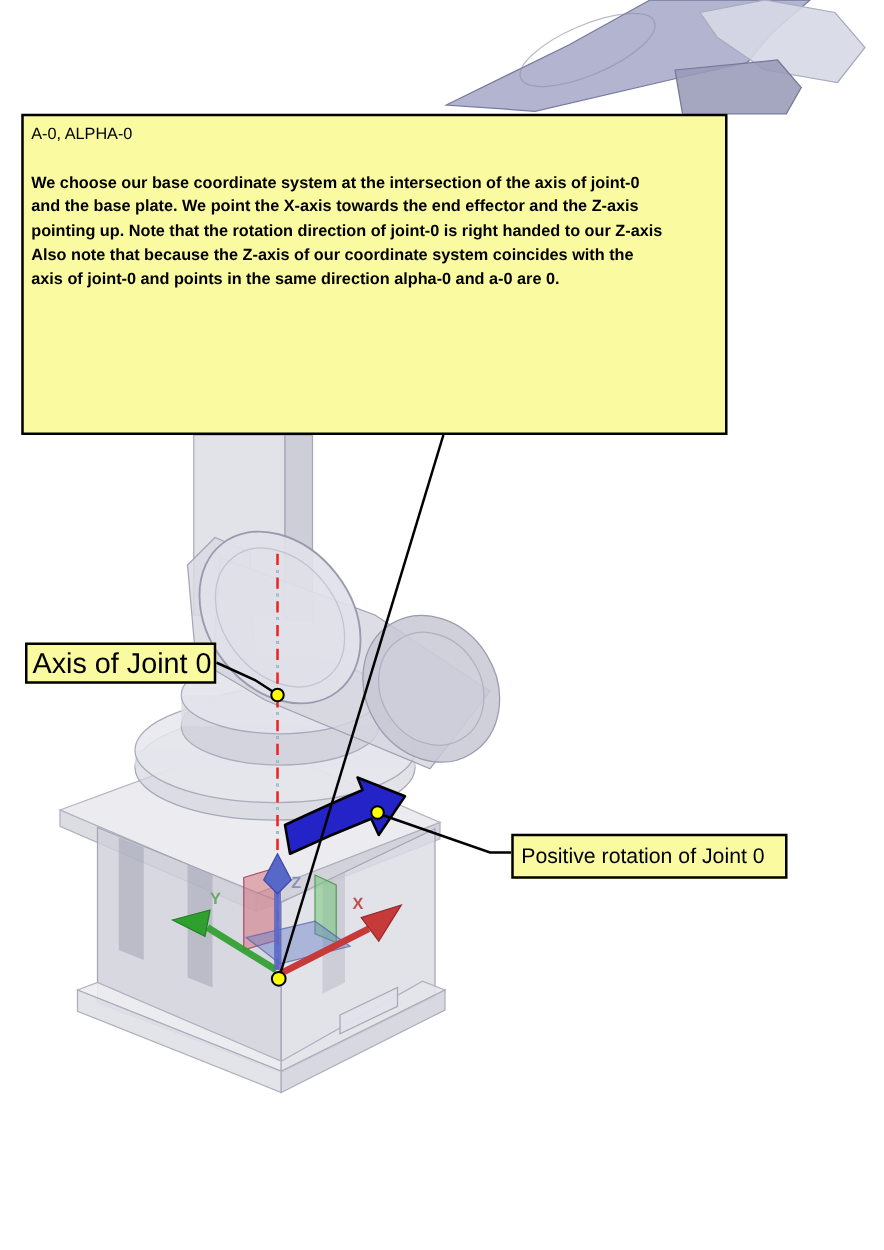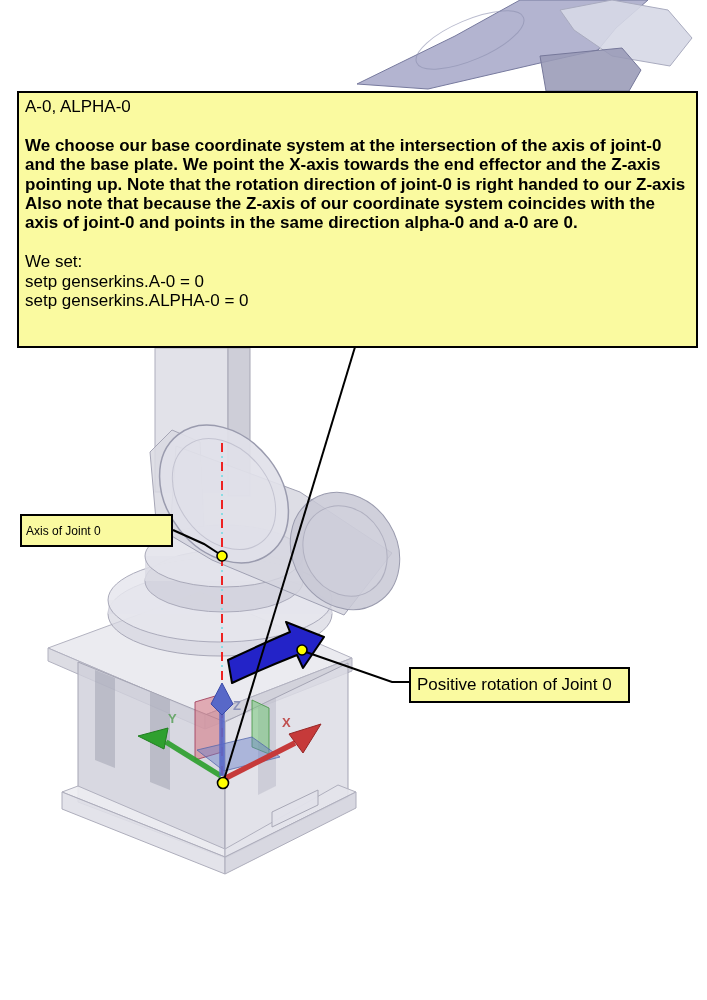--- a/index.html
+++ b/index.html
@@ -7,30 +7,30 @@
     position:relative;width:707px;height:1000px;background:#ffffff;overflow:hidden;
     font-family:"Liberation Sans",sans-serif;color:#000;
   }
   .stage svg{position:absolute;left:0;top:0;}
   .annot{
     position:absolute;box-sizing:border-box;
     background:var(--annotation-fill,#FAFAA0);
     border:2px solid var(--annotation-border,#000);
   }
   .note{
-    left:17px;top:91px;width:681px;height:257px;
-    padding:4px 6px;font-size:17px;line-height:19.4px;
+    left:17px;top:91px;width:565px;height:257px;
+    padding:4px 6px;font-size:13px;line-height:19.4px;
   }
   .note .title{margin-bottom:19.4px;white-space:pre;}
   .note .body{white-space:pre;font-weight:bold;}
   .note .settings{white-space:pre;margin-top:19.4px;}
   .label-axis{
     left:20px;top:514px;width:153px;height:33px;
     display:flex;align-items:center;padding:0 4px;
-    font-size:12px;white-space:pre;
+    font-size:23px;white-space:pre;
   }
   .label-rot{
     left:409px;top:667px;width:221px;height:30px;
     display:flex;align-items:center;padding:16px 6px;
     font-size:17px;white-space:pre;
   }
 </style>
 </head>
 <body>
 
@@ -135,23 +135,20 @@
     </g>
   </svg>
 
   <div class="annot note">
     <div class="title">A-0, ALPHA-0</div>
     <div class="body">We choose our base coordinate system at the intersection of the axis of joint-0
 and the base plate. We point the X-axis towards the end effector and the Z-axis
 pointing up. Note that the rotation direction of joint-0 is right handed to our Z-axis
 Also note that because the Z-axis of our coordinate system coincides with the
 axis of joint-0 and points in the same direction alpha-0 and a-0 are 0.</div>
-    <div class="settings">We set:
-setp genserkins.A-0 = 0
-setp genserkins.ALPHA-0 = 0</div>
   </div>
 
   <div class="annot label-axis">
     <span>Axis of Joint 0</span>
   </div>
 
   <div class="annot label-rot">
     <span>Positive rotation of Joint 0</span>
   </div>
 

